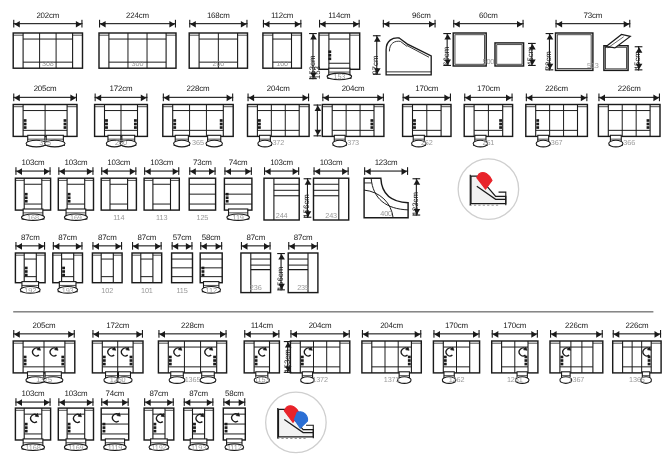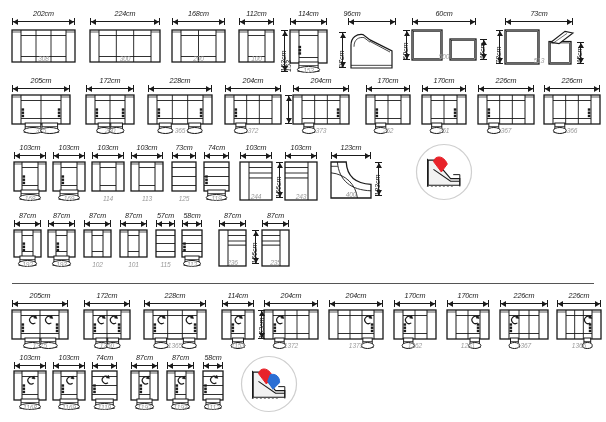--- a/index.html
+++ b/index.html
@@ -7,21 +7,20 @@
     margin: 0; padding: 0;
     width: 606px; height: 422px;
     background: #ffffff;
     font-family: "Liberation Sans", sans-serif;
     overflow: hidden;
   }
   #sheet {
     position: relative;
     width: 606px; height: 300px;
     background: #ffffff;
-    font-style: italic;
   }
 
   
   .dimlabel {
     position: absolute;
     font-size: 7.2px;
     color: #1a1a1a;
     letter-spacing: -0.15px;
     white-space: nowrap;
     text-align: center;
@@ -217,21 +216,21 @@
       </svg>
     </div>
     <div class="codelabel" style="left: 283.5px; top: 67px; width: 50px;">153</div>
     <div class="hdim" style="left: 348px; top: 18px; width: 48px; height: 7px;">
       <div class="bar"></div>
       <div class="tickL"></div>
       <div class="tickR"></div>
       <div class="arrL"></div>
       <div class="arrR"></div>
     </div>
-    <div class="dimlabel" style="left: 322px; top: 9px; width: 60px;">96cm</div>
+    <div class="dimlabel" style="left: 353px; top: 9px; width: 60px;">96cm</div>
     <div class="plan" style="left: 348px; top: 30px; width: 48px; height: 38px;">
       <svg width="48" height="38" viewBox="0 0 48 38">
         <path d="M3 38 L3 15.200000000000001 C3 6.84 9 3.8000000000000003 15 4.56 L22 9.88 L44 20.900000000000002 L44 38 Z" fill="#fff" stroke="#1a1a1a" stroke-width="1.2"></path>
         <path d="M6 16.72 C6 9.12 11 6.84 16 7.6000000000000005 L22 12.16" fill="none" stroke="#1a1a1a" stroke-width="0.8"></path>
         <line x1="22" y1="11.4" x2="42" y2="22.04" stroke="#1a1a1a" stroke-width="0.8"></line>
         <line x1="3" y1="35.34" x2="44" y2="35.34" stroke="#1a1a1a" stroke-width="0.8"></line>
       </svg>
     </div>
     <div class="hdim" style="left: 412px; top: 18px; width: 64px; height: 7px;">
       <div class="bar"></div>

